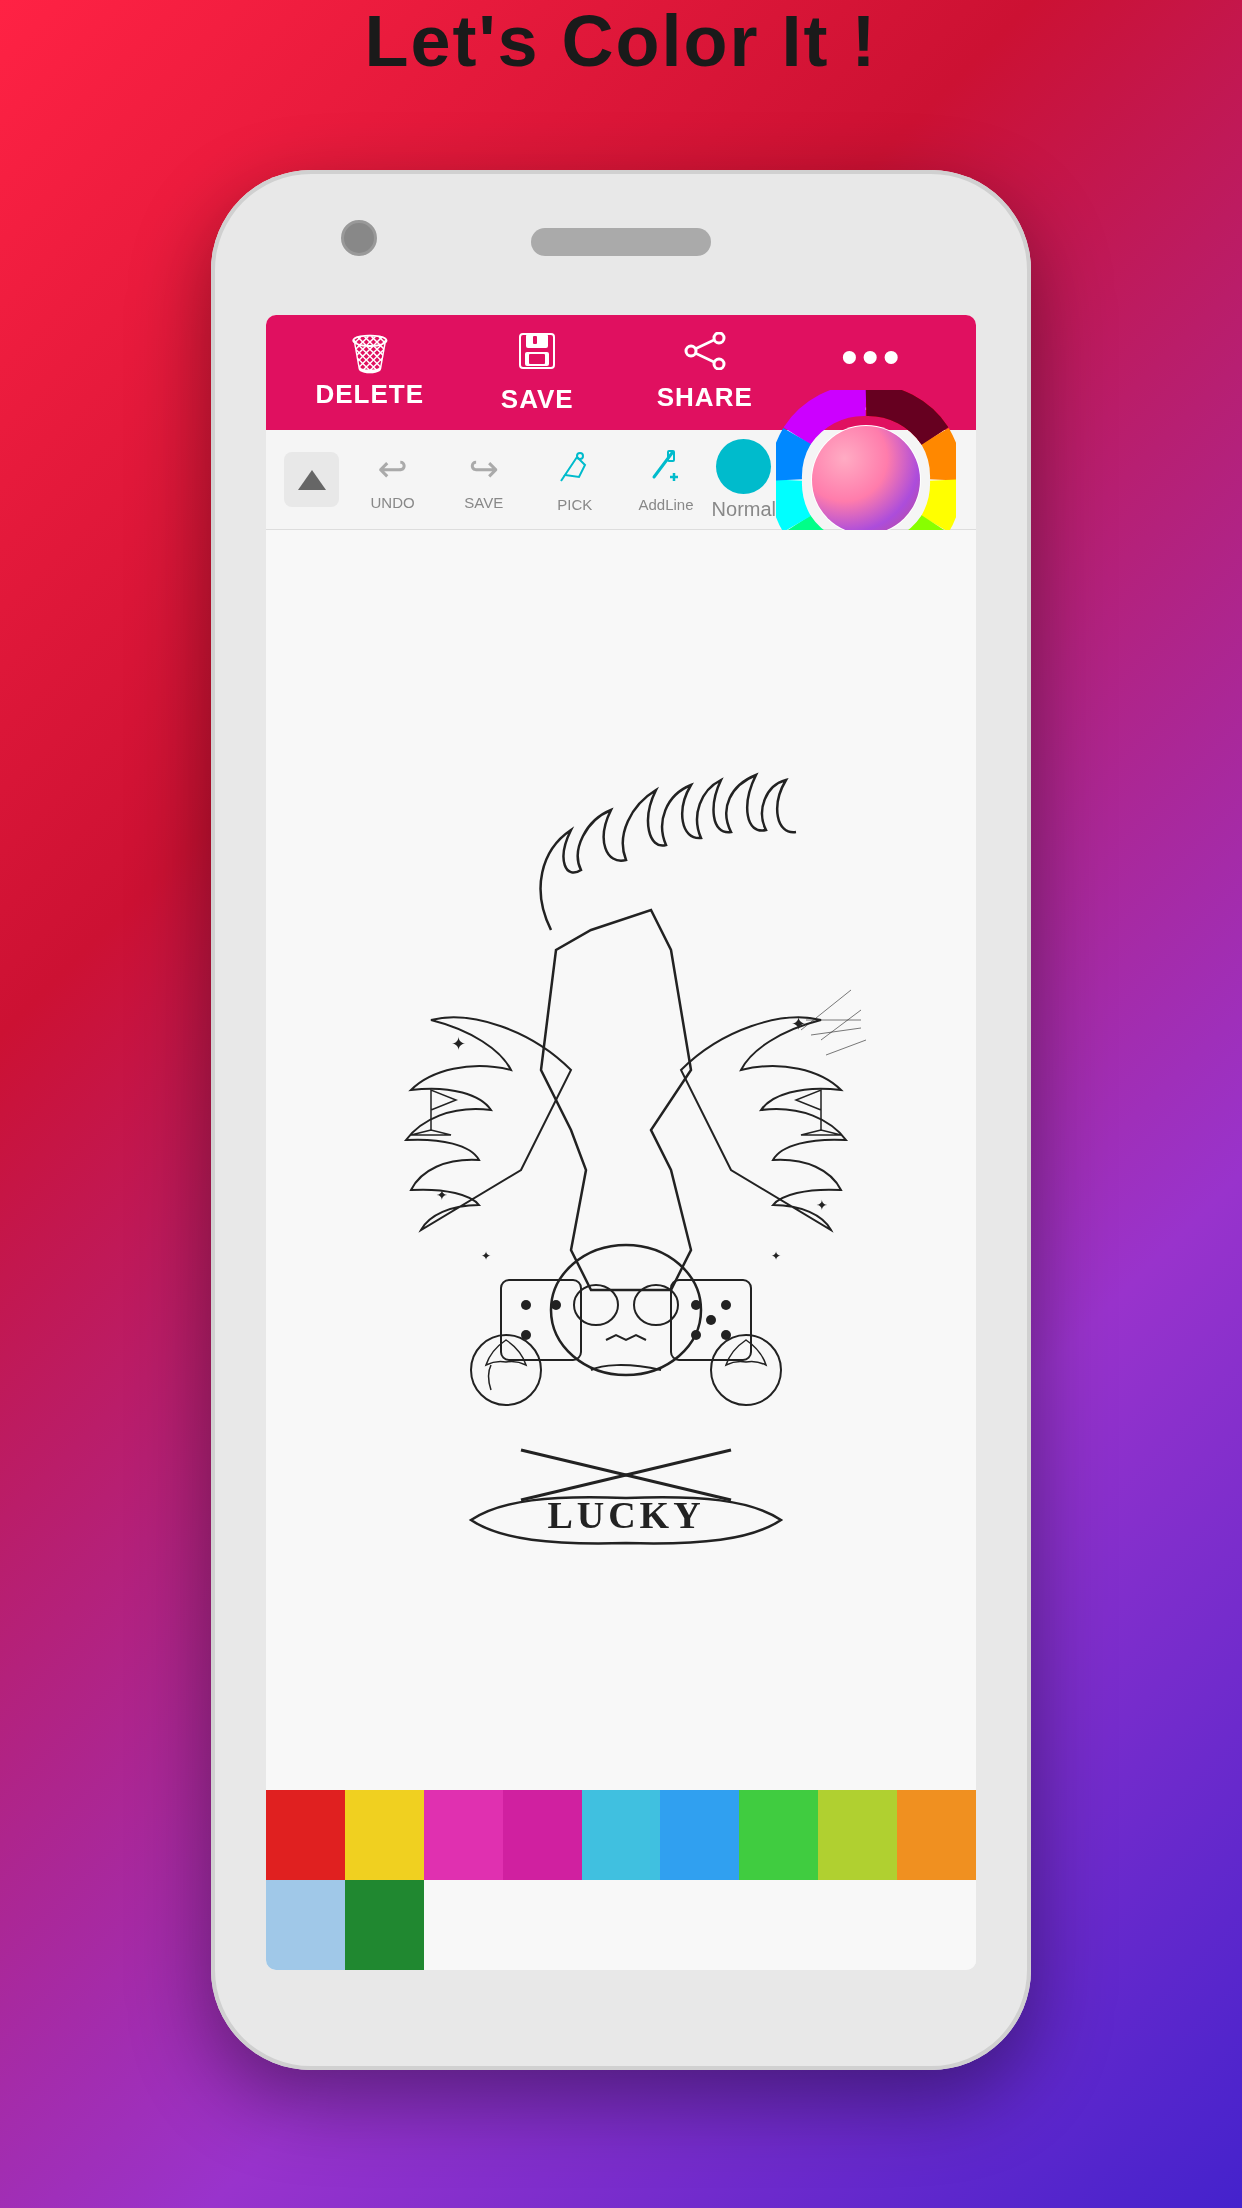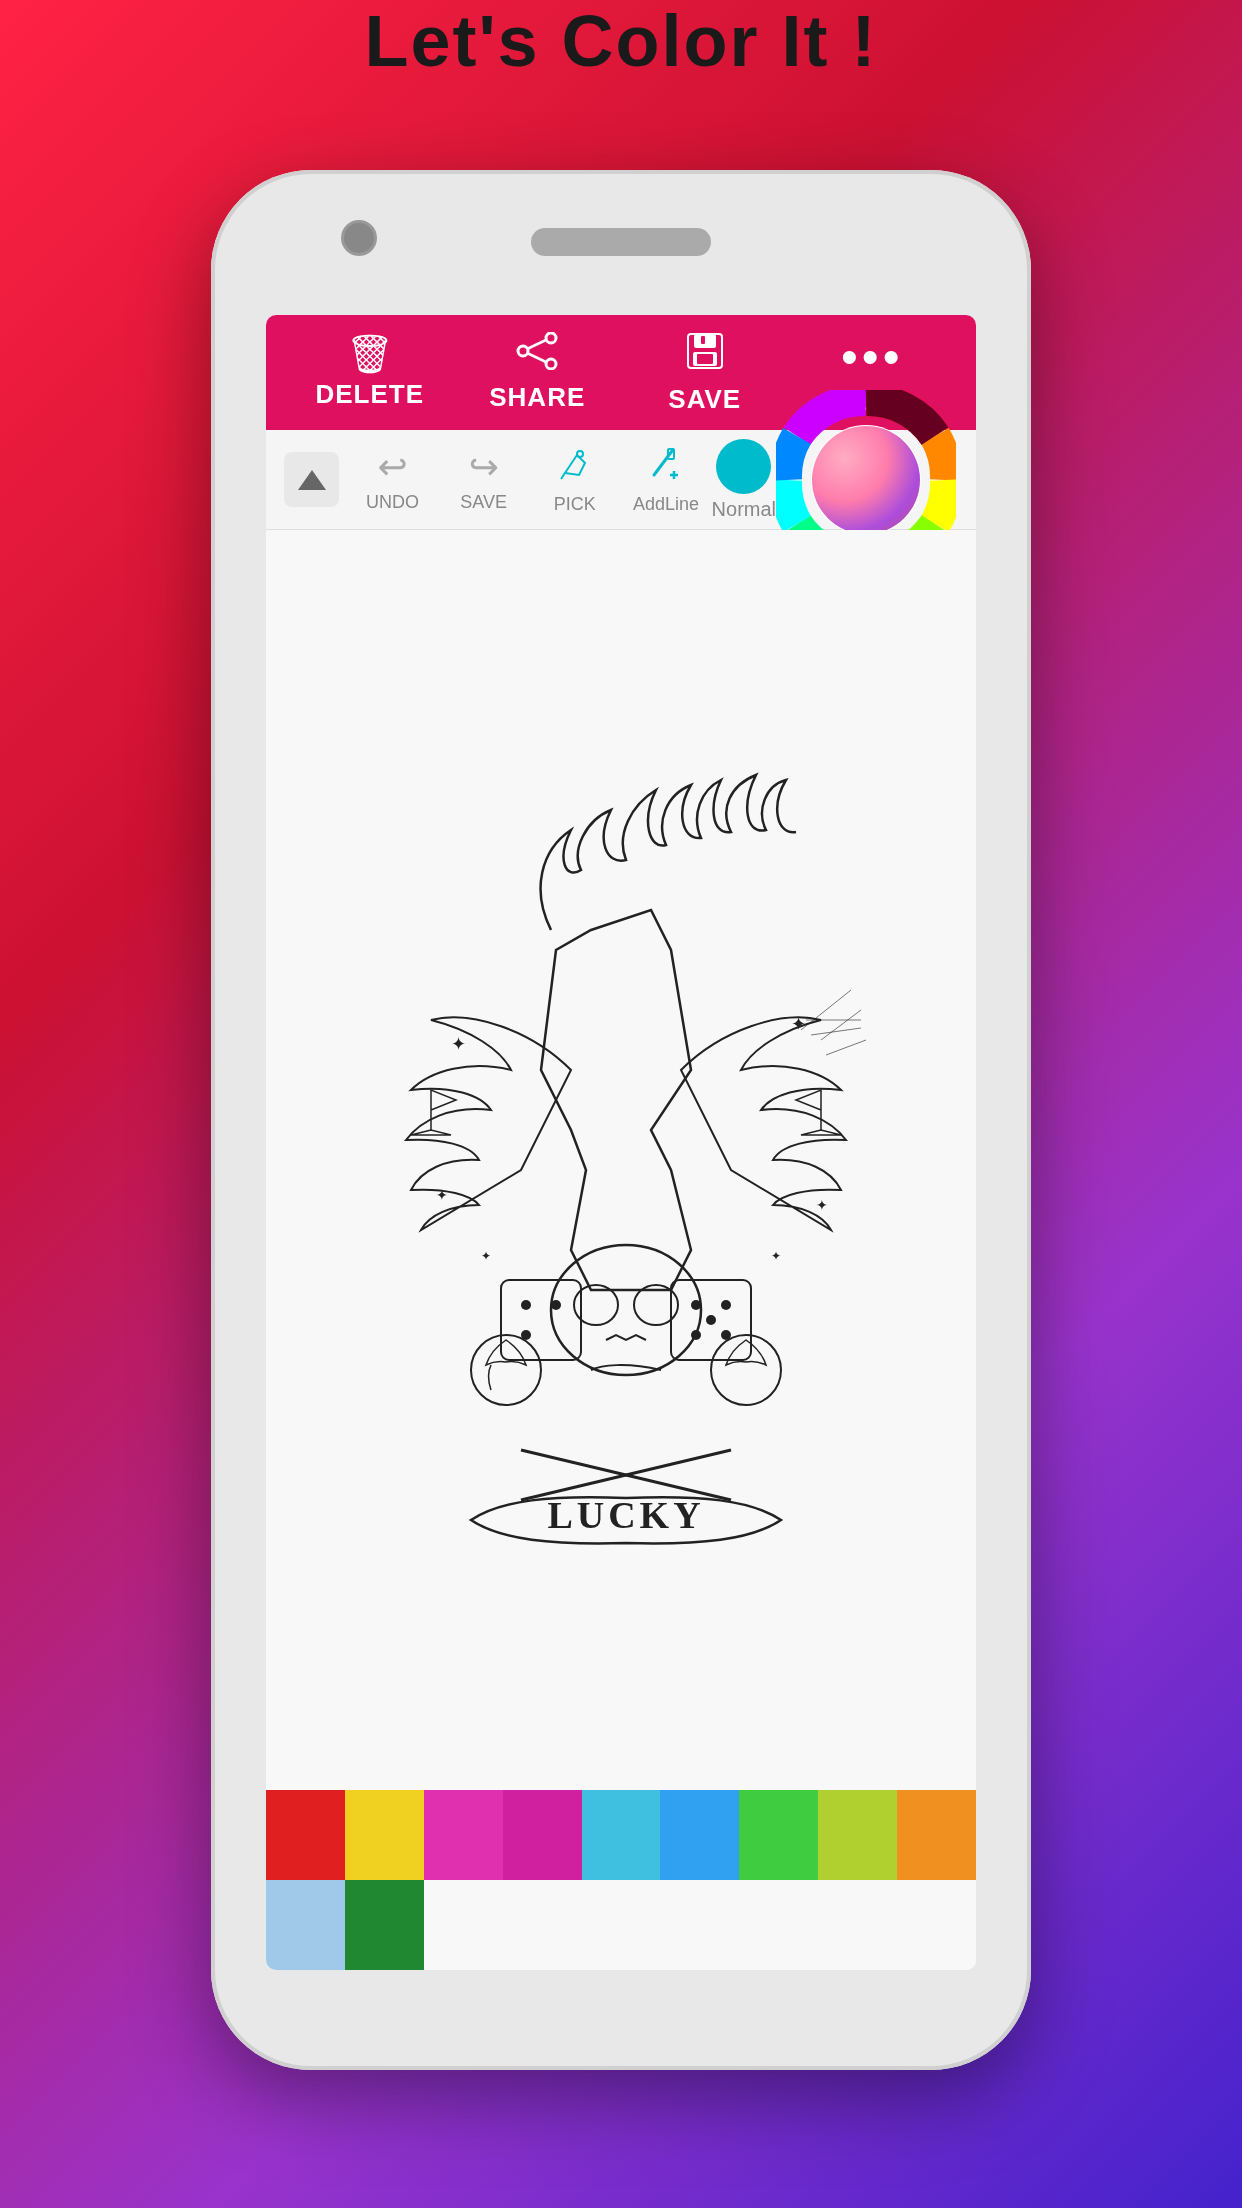--- a/index.html
+++ b/index.html
@@ -131,21 +131,21 @@
       cursor: pointer;
     }
     .sub-btn .s-icon {
       font-size: 36px;
       color: #aaa;
     }
     .sub-btn .s-icon.colored {
       color: #00bbcc;
     }
     .sub-btn .s-label {
-      font-size: 18px;
+      font-size: 15px;
       color: #888;
     }
 
     
     .collapse-btn {
       width: 55px;
       height: 55px;
       background: #e8e8e8;
       border-radius: 8px;
       display: flex;
@@ -212,45 +212,45 @@
   <div class="phone-frame">
     <div class="phone-camera"></div>
     <div class="phone-speaker"></div>
 
     <div class="phone-screen">
 
       <div class="toolbar">
         <div class="toolbar-btn">
           <div class="icon-area">🗑</div>
           <div class="btn-label">DELETE</div>
+        </div>
+        <div class="toolbar-btn">
+          <div class="icon-area">
+            <svg width="42" height="42" viewBox="0 0 42 42" fill="white">
+              <rect x="4" y="4" width="34" height="34" rx="3" stroke="white" stroke-width="2" fill="none"></rect>
+              <rect x="10" y="4" width="22" height="14" rx="2" fill="white"></rect>
+              <rect x="9" y="22" width="24" height="14" rx="2" fill="white"></rect>
+              <rect x="13" y="24" width="16" height="10" rx="1" fill="#e01060"></rect>
+              <rect x="17" y="6" width="4" height="8" rx="1" fill="#e01060"></rect>
+            </svg>
+          </div>
+          <div class="btn-label">SAVE</div>
         </div>
         <div class="toolbar-btn">
           <div class="icon-area">
             <svg width="42" height="38" viewBox="0 0 42 38" fill="none">
               <circle cx="35" cy="6" r="5" stroke="white" stroke-width="3"></circle>
               <circle cx="35" cy="32" r="5" stroke="white" stroke-width="3"></circle>
               <circle cx="7" cy="19" r="5" stroke="white" stroke-width="3"></circle>
               <line x1="11" y1="17" x2="30" y2="8" stroke="white" stroke-width="2.5"></line>
               <line x1="11" y1="21" x2="30" y2="30" stroke="white" stroke-width="2.5"></line>
             </svg>
           </div>
           <div class="btn-label">SHARE</div>
         </div>
-        <div class="toolbar-btn">
-          <div class="icon-area">
-            <svg width="42" height="42" viewBox="0 0 42 42" fill="white">
-              <rect x="4" y="4" width="34" height="34" rx="3" stroke="white" stroke-width="2" fill="none"></rect>
-              <rect x="10" y="4" width="22" height="14" rx="2" fill="white"></rect>
-              <rect x="9" y="22" width="24" height="14" rx="2" fill="white"></rect>
-              <rect x="13" y="24" width="16" height="10" rx="1" fill="#e01060"></rect>
-              <rect x="17" y="6" width="4" height="8" rx="1" fill="#e01060"></rect>
-            </svg>
-          </div>
-          <div class="btn-label">SAVE</div>
-        </div>
         <div class="toolbar-more">
           <div style="font-size:48px;letter-spacing:4px;color:white;">•••</div>
           <div class="btn-label" style="font-size:22px;font-weight:600;color:white;letter-spacing:1px;">MORE</div>
         </div>
       </div>
 
       <div class="sub-toolbar">
         <div class="collapse-btn">
           <svg width="28" height="20" viewBox="0 0 28 20" fill="none">
             <polygon points="14,0 28,20 0,20" fill="#666"></polygon>

